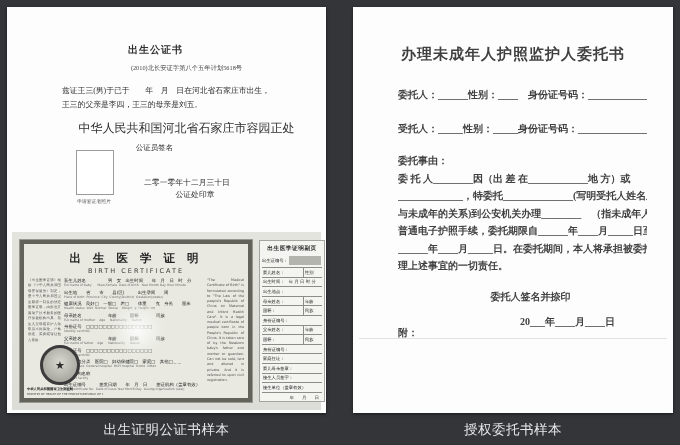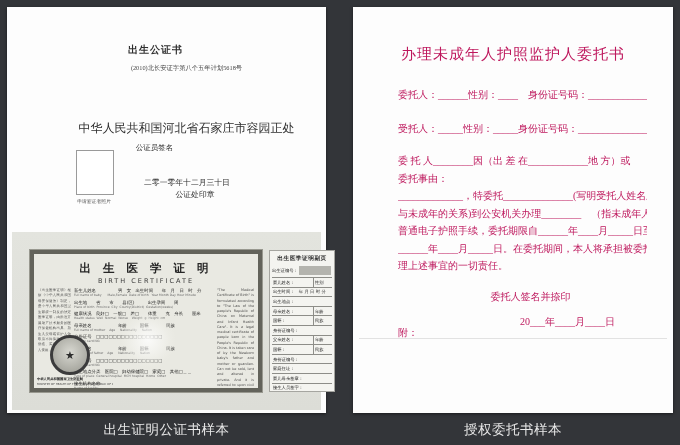--- a/index.html
+++ b/index.html
@@ -25,21 +25,21 @@
   .n-sign{position:absolute;top:136px;left:0;right:24px;text-align:center;font-size:7.5px;}
   .photo-box{position:absolute;top:143px;left:69px;width:36px;height:43px;border:1px solid #9a9a9a;background:#ffffff;}
   .photo-cap{position:absolute;top:191px;left:50px;width:74px;text-align:center;font-size:4.8px;color:#555;}
   .n-date{position:absolute;top:170px;left:105px;width:150px;text-align:center;font-size:7.8px;}
   .n-seal{position:absolute;top:182px;left:113px;width:150px;text-align:center;font-size:7.8px;}
 
   
   .scan{
     position:absolute;left:5px;top:225px;width:309px;height:178px;
     background:linear-gradient(180deg,#e3e4de,#dcddd7);
-    display:flex;box-sizing:border-box;padding:18px;
+    display:flex;box-sizing:border-box;padding:8px;
   }
   .cert-main{
     position:relative;width:232px;box-sizing:border-box;
     border:4px solid #63635b;outline:1px solid #98988f;
     background:#e9e9e2;padding:2px 4px;overflow:hidden;flex:none;
   }
   .cert-title{text-align:center;font-size:11.5px;font-weight:bold;letter-spacing:4px;color:#262626;margin-top:5px;white-space:nowrap;}
   .cert-sub{text-align:center;font-size:6.5px;letter-spacing:2px;color:#3a3a3a;margin:1px 0 3px;white-space:nowrap;}
   .cert-body{display:flex;gap:3px;position:relative;}
   .cert-para-left{width:33px;flex:none;font-size:3.4px;line-height:1.6;color:#4c4c4c;text-align:justify;overflow:hidden;}
@@ -67,21 +67,21 @@
   .annex-no{display:flex;align-items:center;gap:1px;margin-bottom:2px;}
   .graybox{width:32px;height:9px;background:#b4b4ae;flex:none;}
   .annex-rows{border-top:1px solid #8d8d88;}
   .arow{display:flex;border-bottom:1px solid #8d8d88;height:8.6px;align-items:center;}
   .arow .cl{flex:1;padding-left:1px;white-space:nowrap;overflow:hidden;}
   .arow .cr{width:17px;flex:none;border-left:1px solid #8d8d88;padding-left:1px;align-self:stretch;display:flex;align-items:center;white-space:nowrap;overflow:hidden;}
   .annex-date{text-align:right;font-size:4.2px;margin-top:2px;padding-right:3px;}
   .annex-foot{font-size:3.7px;color:#333;margin-top:3px;white-space:nowrap;overflow:hidden;}
 
   
-  .auth{position:relative;width:100%;height:100%;font-family:"Liberation Serif",serif;color:#be185d;font-weight:400;}
+  .auth{position:relative;width:100%;height:100%;font-family:"Liberation Serif",serif;color:#404040;font-weight:700;}
   .auth-title{position:absolute;top:38px;left:0;right:0;text-align:center;font-size:15px;letter-spacing:1px;white-space:nowrap;}
   .auth-line{position:absolute;left:45px;right:26px;font-size:10px;white-space:nowrap;overflow:hidden;}
   .auth-line.l1{top:81px;}
   .auth-line.l2{top:115px;}
   .auth-para{position:absolute;top:145px;left:45px;right:26px;font-size:10px;line-height:17.5px;}
   .auth-para div{white-space:nowrap;overflow:hidden;}
   .auth-sign{position:absolute;top:283px;left:0;right:0;text-align:center;font-size:10px;margin-left:35px;}
   .auth-date{position:absolute;top:308px;right:58px;font-size:10px;white-space:nowrap;}
   .auth-attach{position:absolute;top:319px;left:45px;font-size:10px;}
   .auth-rule{position:absolute;top:331px;left:6px;right:6px;border-top:1px solid #e2e2e2;}
@@ -92,20 +92,24 @@
   .caption.right{left:353px;width:320px;}
 </style>
 </head>
 <body>
 
 <div class="page left">
 
   <div class="notary">
     <div class="n-title">出生公证书</div>
     <div class="n-no">(2010)北长安证字第八个五年计划5618号</div>
+    <div class="n-body">
+      <div>兹证王三(男)于已于　　年　月　日在河北省石家庄市出生，</div>
+      <div>王三的父亲是李四，王三的母亲是刘五。</div>
+    </div>
     <div class="n-auth">中华人民共和国河北省石家庄市容园正处</div>
     <div class="n-sign">公证员签名</div>
     <div class="photo-box"></div>
     <div class="photo-cap">申请签证者照片</div>
     <div class="n-date">二零一零年十二月三十日</div>
     <div class="n-seal">公证处印章</div>
   </div>
 
   <div class="scan">
 
@@ -256,23 +260,23 @@
   </div>
 </div>
 
 <div class="page right">
   <div class="auth">
     <div class="auth-title">办理未成年人护照监护人委托书</div>
     <div class="auth-line l1">委托人：______性别：____　身份证号码：______________</div>
     <div class="auth-line l2">受托人：_____性别：_____身份证号码：______________</div>
     <div class="auth-para">
 
+        <div>委托事由：</div>
+
         <div>委 托 人________因（出 差 在____________地 方）或</div>
-
-        <div>委托事由：</div>
 
         <div>_____________，特委托______________(写明受托人姓名及</div>
 
         <div>与未成年的关系)到公安机关办理________　（指未成年人姓名）</div>
 
         <div>普通电子护照手续，委托期限自______年____月_____日至</div>
 
         <div>______年____月_____日。在委托期间，本人将承担被委托人所代</div>
 
         <div>理上述事宜的一切责任。</div>

